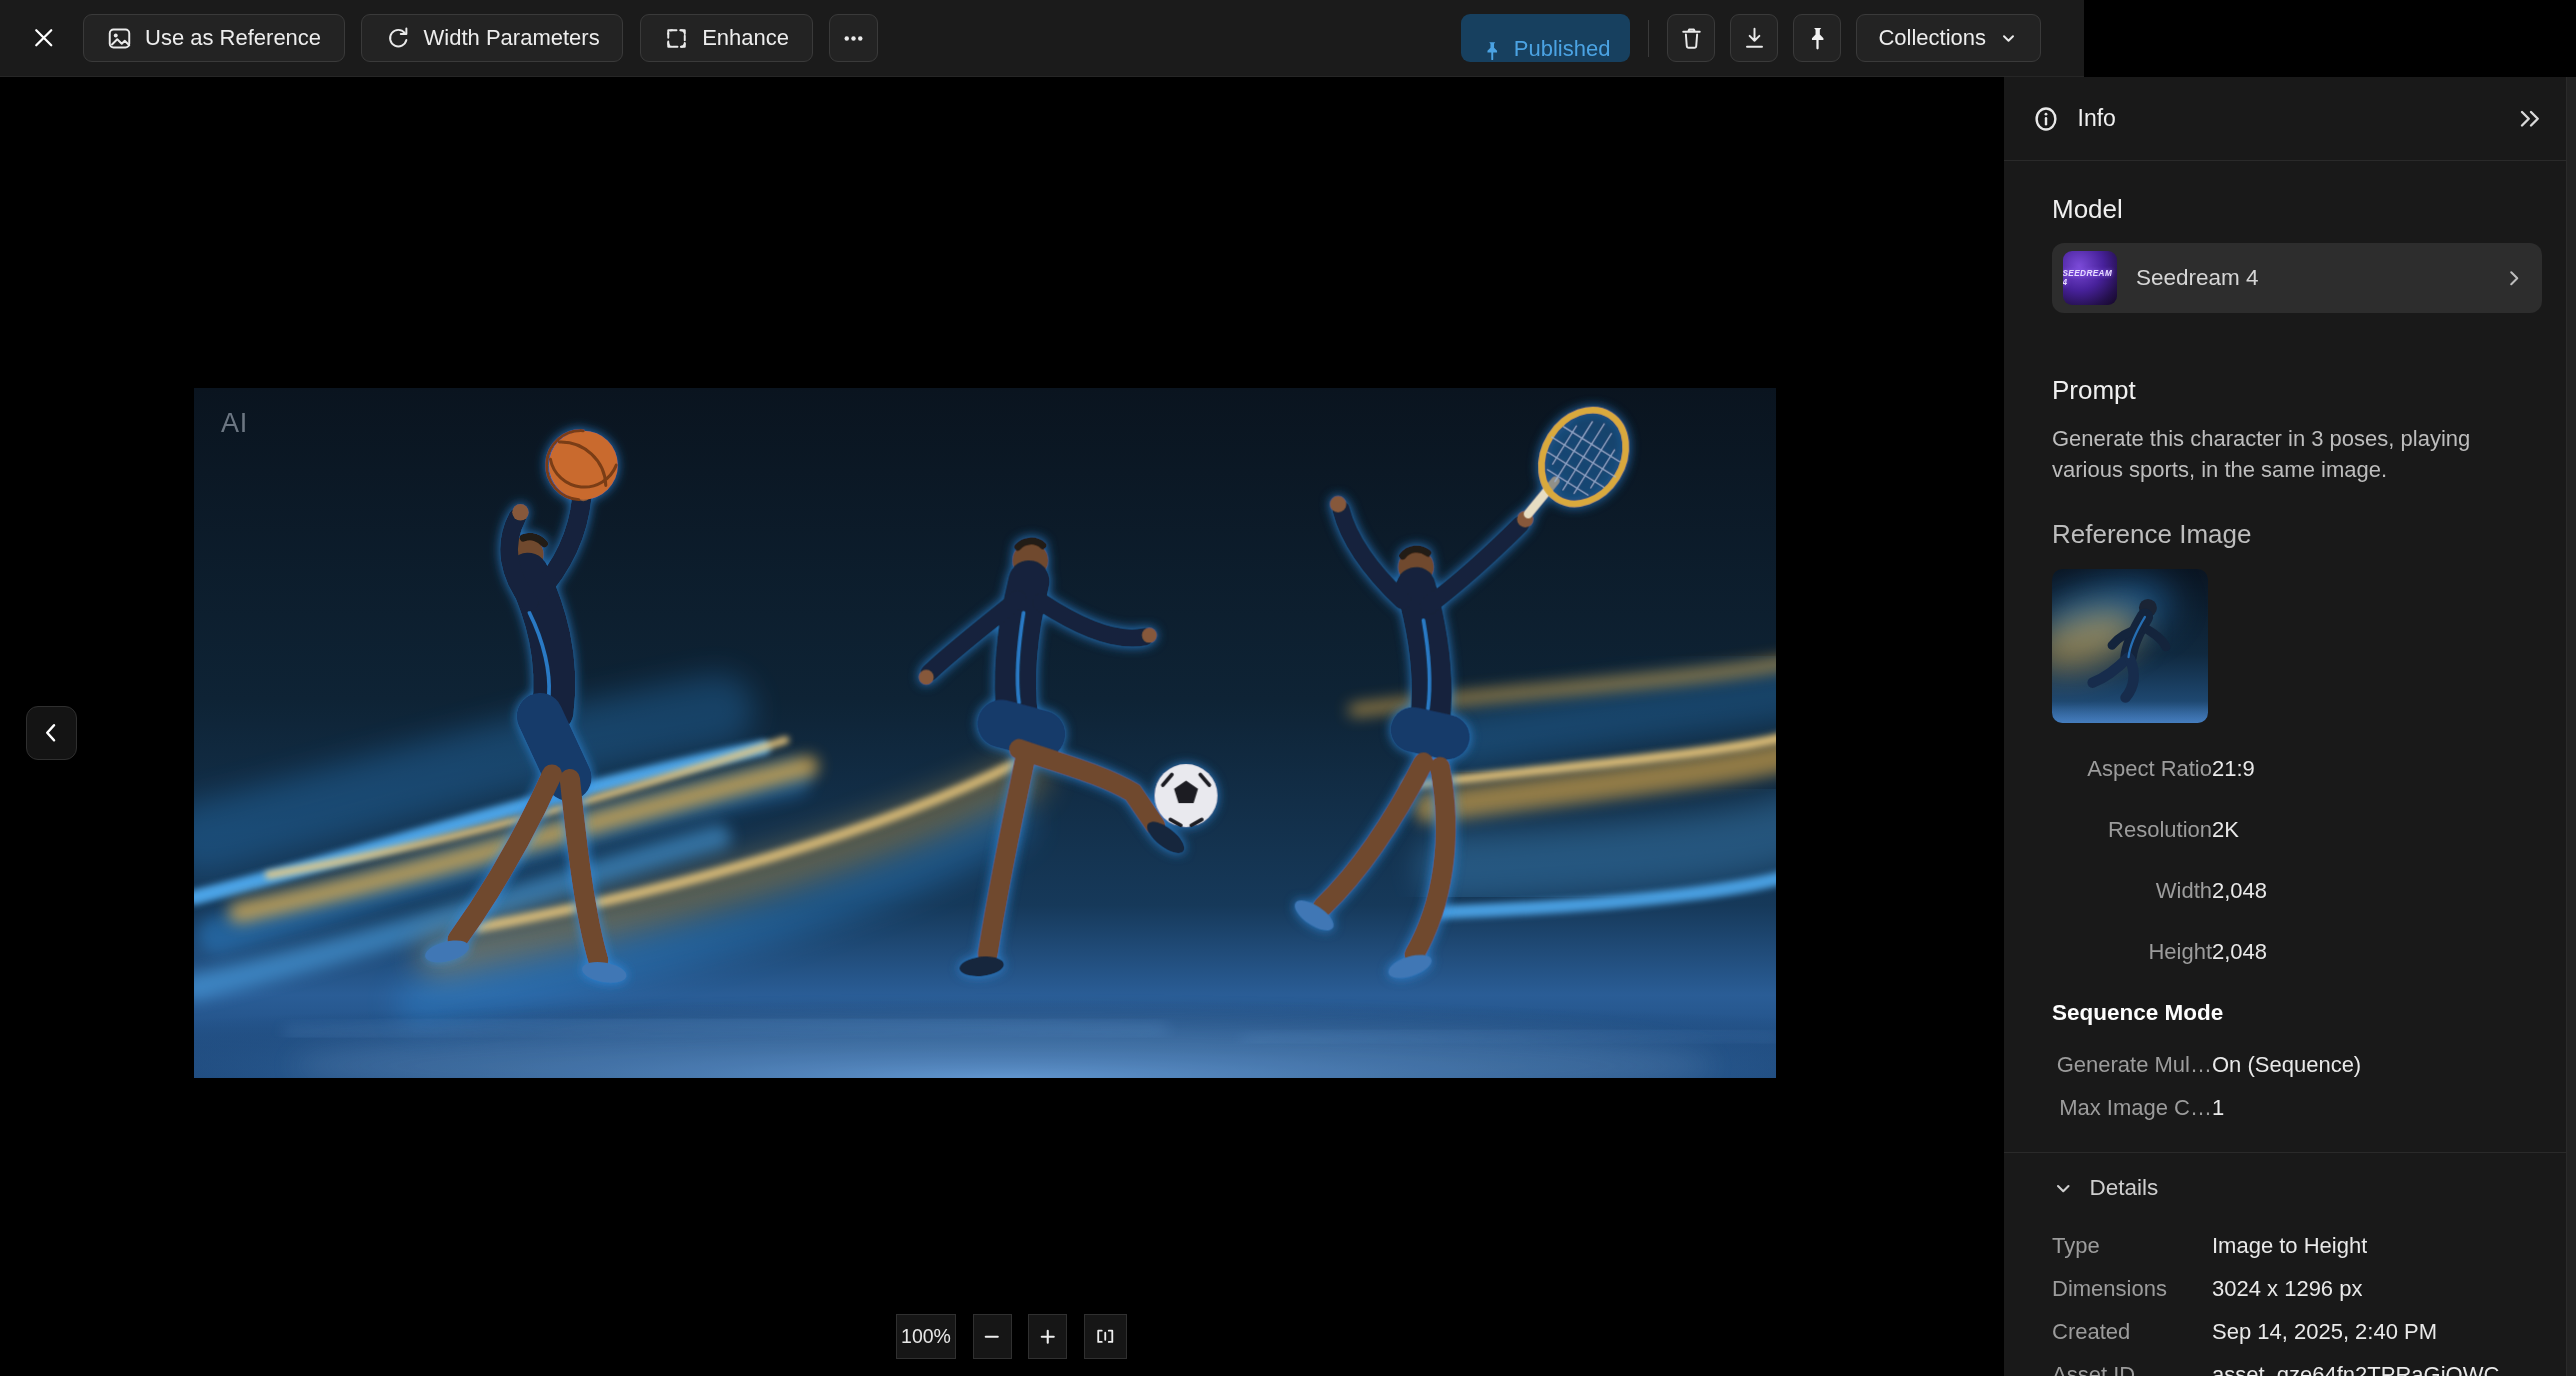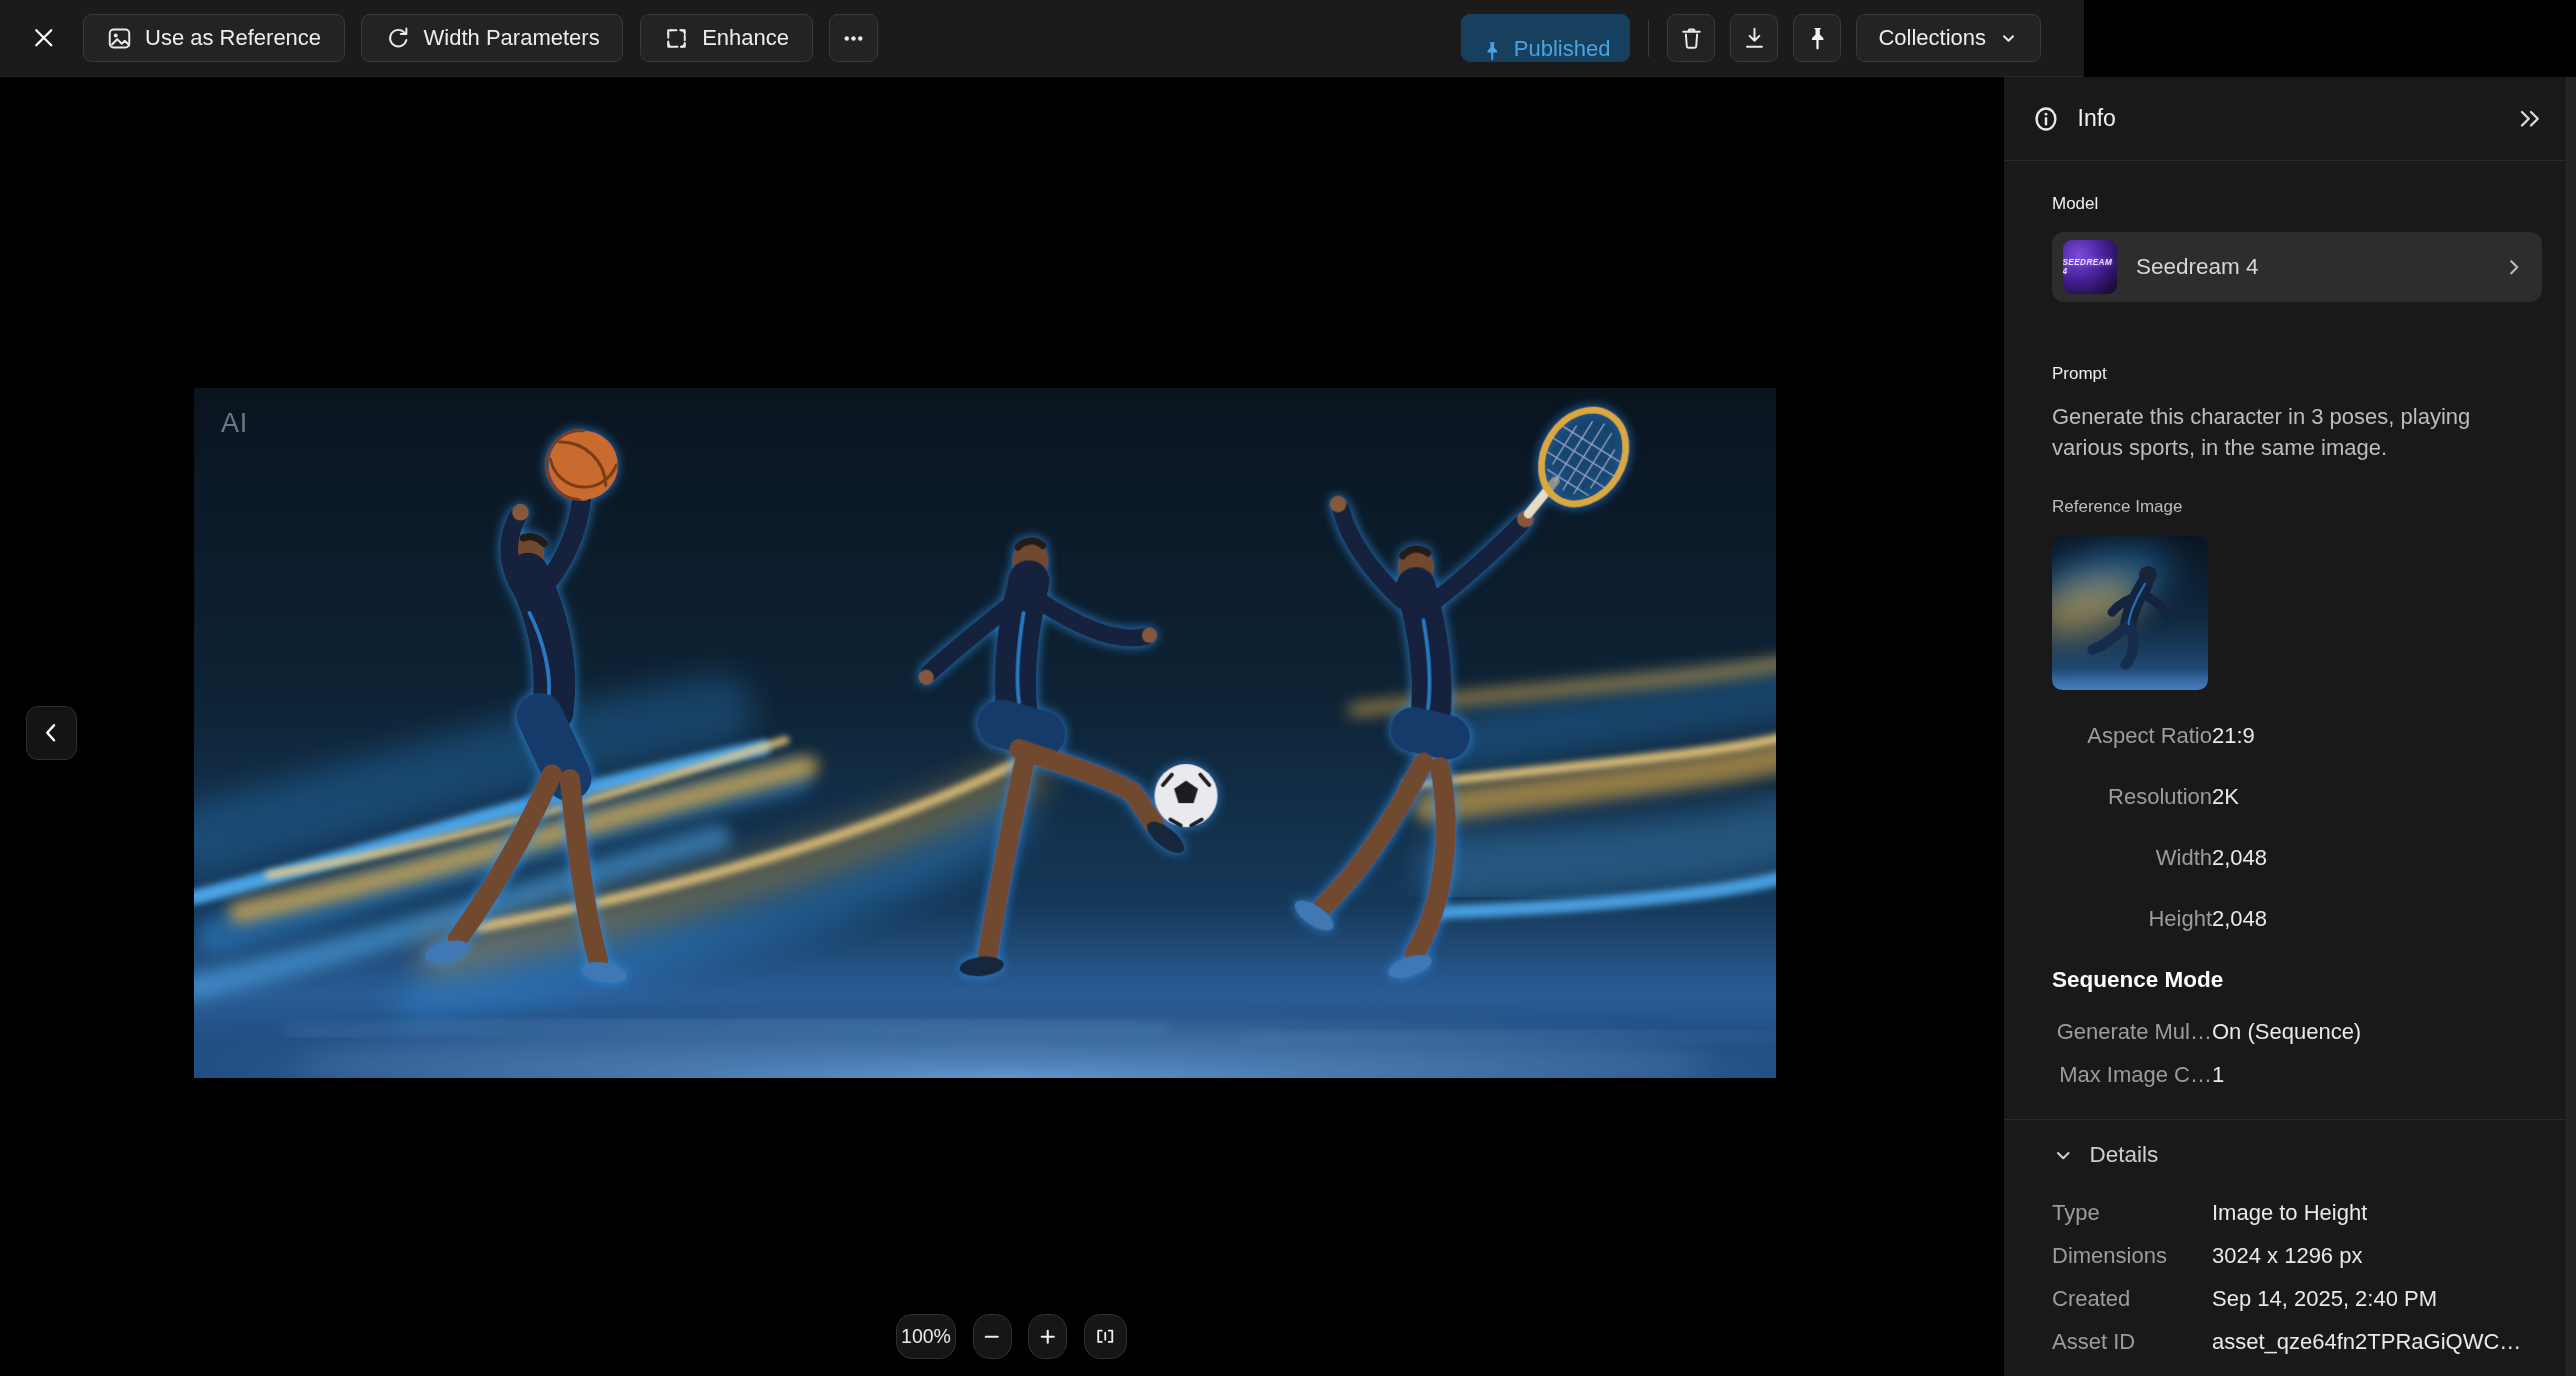--- a/index.html
+++ b/index.html
@@ -30,37 +30,37 @@
   .scene svg { position:absolute; inset:0; }
   .watermark { position:absolute; left:27px; top:19.5px; font-size:27px; color:#8d97a3; opacity:.75; letter-spacing:0.7px; z-index:5; }
 
   .nav-btn { position:absolute; width:51px; height:54px; display:flex; align-items:center; justify-content:center;
     background:#141414; border:0.7px solid #2f2f2f; border-radius:12px; cursor:pointer; z-index:6; }
   .nav-prev { left:26px; top:629px; }
   .nav-next { left:1929px; top:629px; }
 
   .zoom-controls { position:absolute; left:896px; top:1237px; display:flex; gap:16.5px; z-index:6; }
   .zoom-pill { height:45px; display:flex; align-items:center; justify-content:center;
-    background:#161616; border:0.7px solid #303030; border-radius:16px; color:#e8e8e8; cursor:pointer; }
+    background:#161616; border:0.7px solid #303030; border-radius:0; color:#e8e8e8; cursor:pointer; }
   .zoom-level { width:60px; font-size:19.5px; }
   .zoom-sq { width:39px; font-size:24px; }
   .zoom-fit { width:43px; }
   .thumbstrip-btn { position:absolute; left:1936px; top:1233px; width:52px; height:52px;
     display:flex; align-items:center; justify-content:center; background:#141414; border:0.7px solid #2e2e2e;
     border-radius:12px; cursor:pointer; z-index:6; }
 
   
   .sidebar { position:absolute; left:2004px; top:77px; width:572px; height:1299px; background:#191919; z-index:20; }
   .sidebar::after { content:""; position:absolute; right:0; top:0; bottom:0; width:9px; background:#222; border-left:0.7px solid #2a2a2a; }
   .sb-header { height:84px; display:flex; align-items:center; padding:0 33px 0 27px; border-bottom:0.7px solid #2a2a2a; }
   .sb-title { margin-left:16.5px; font-size:23px; color:#f0f0f0; }
   .sb-collapse { margin-left:auto; display:flex; cursor:pointer; }
   .sb-content { padding:0 34px 0 48px; }
 
-  .sec-label { font-size:17px; color:#f0f0f0; }
+  .sec-label { font-size:26px; color:#f0f0f0; }
   .sec-label.dim { color:#bdbdbd; }
   .model-card { margin-top:18px; height:70px; background:#2d2d2d; border-radius:12px;
     display:flex; align-items:center; padding:0 16.5px 0 10.5px; cursor:pointer; }
   .model-thumb { width:54px; height:54px; border-radius:9px; flex:0 0 auto;
     background:radial-gradient(circle at 30% 28%, #7b4bd8, #47219a 45%, #24104c 78%, #140726);
     display:flex; align-items:center; justify-content:center; overflow:hidden; }
   .model-thumb span { font-size:8.2px; font-weight:bold; font-style:italic; color:#e7dcff; letter-spacing:0.4px; text-shadow:0 0 4.5px #9a6cff; }
   .model-name { margin-left:19.5px; font-size:22.5px; color:#d6d6d6; }
   .model-chev { margin-left:auto; display:flex; }
 

